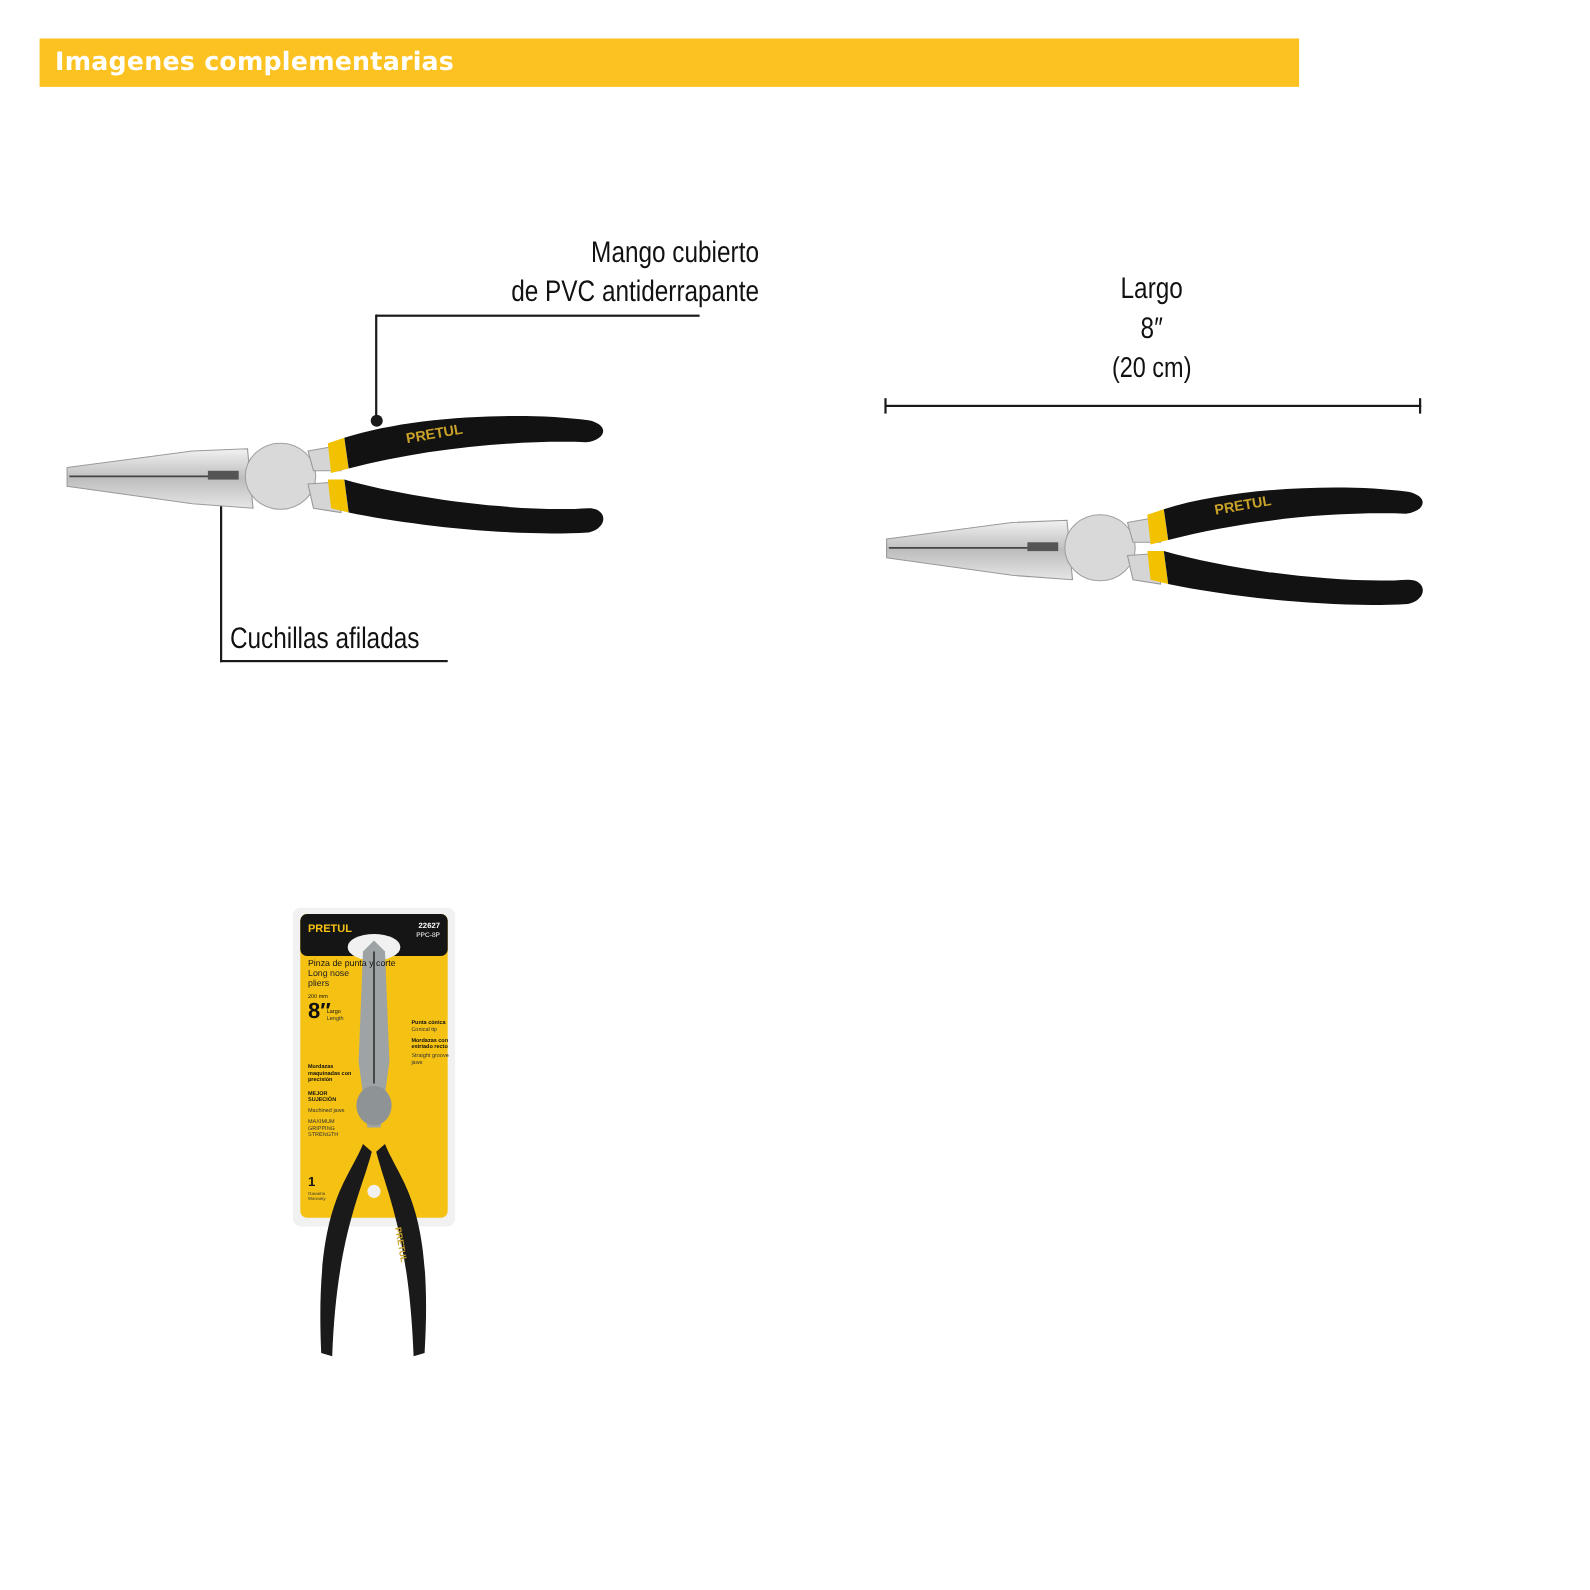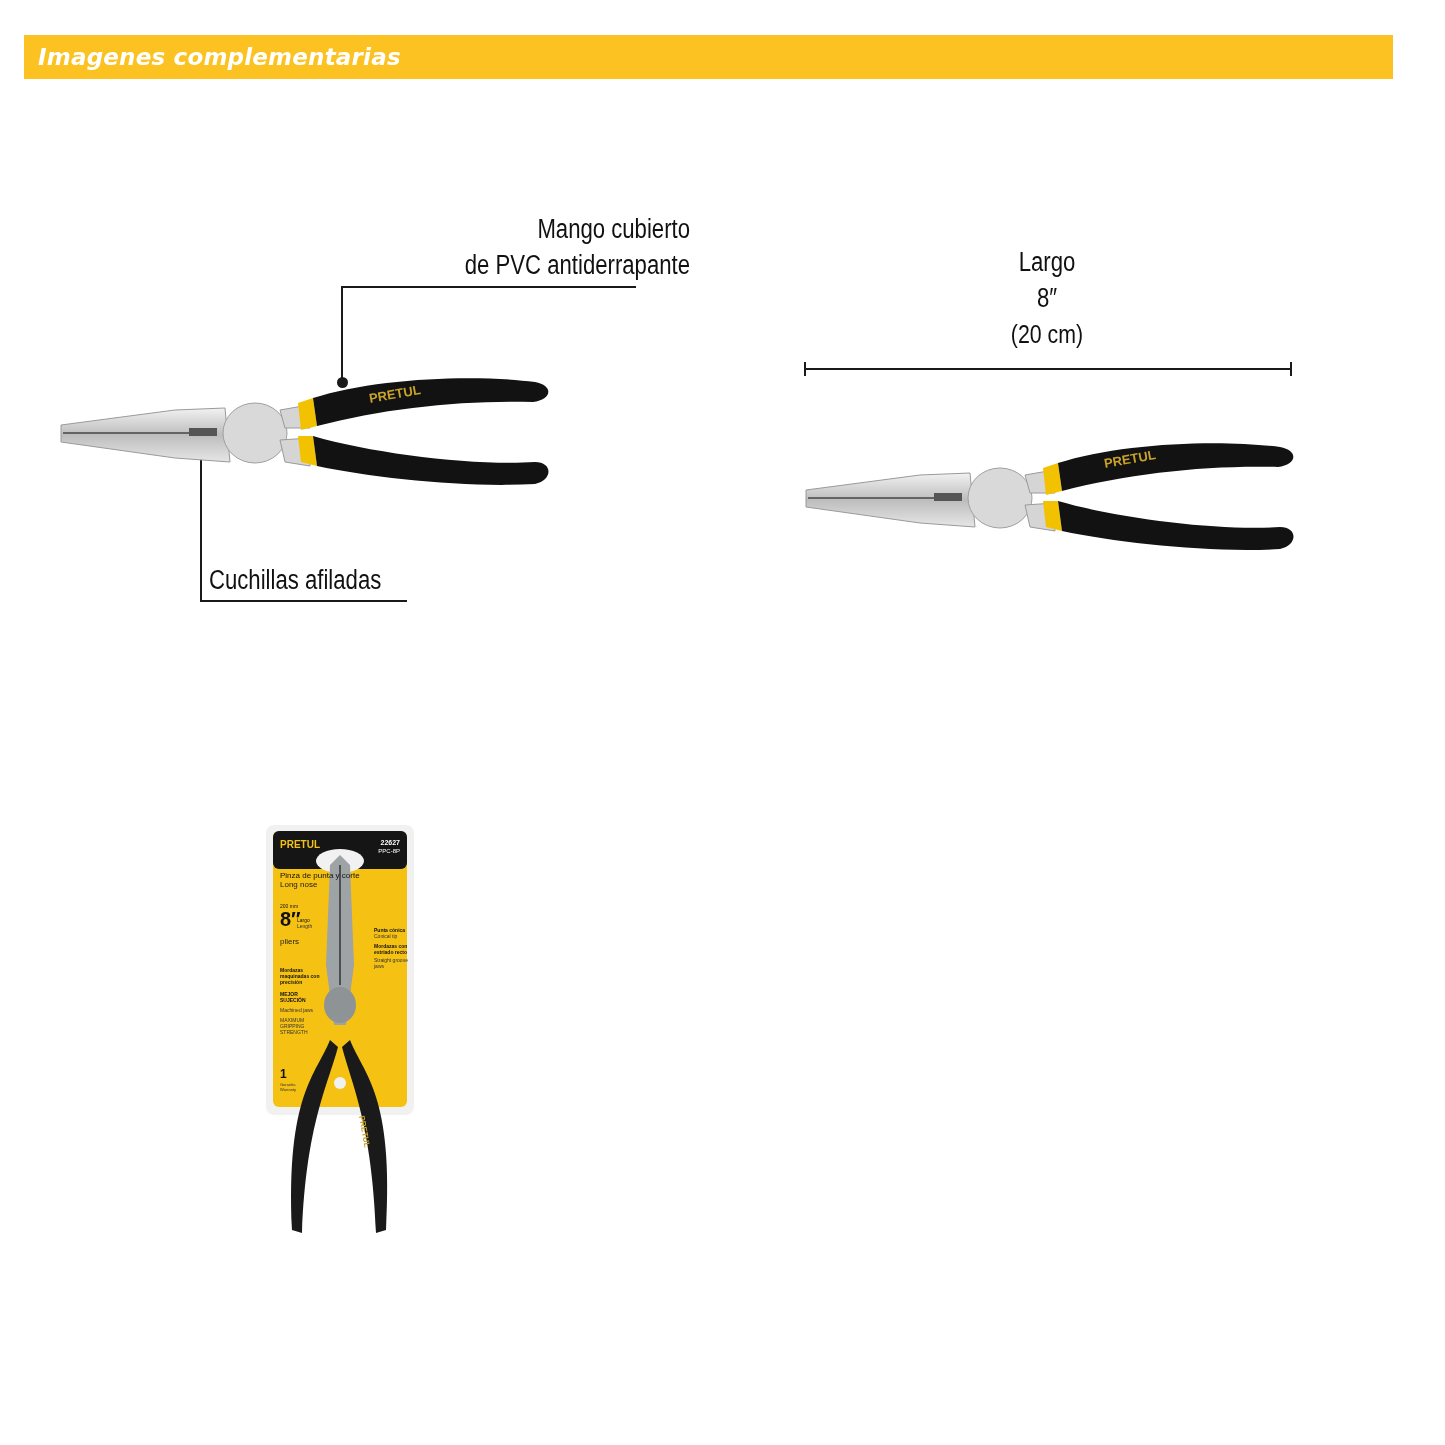--- a/index.html
+++ b/index.html
@@ -1,17 +1,17 @@
 <!DOCTYPE html>
 <html><head>
 <meta charset="utf-8">
 <style>
   html, body { margin: 0; padding: 0; background: #ffffff; }
   body { width: 1445px; height: 1445px; position: relative; overflow: hidden; font-family: "DejaVu Sans", sans-serif; }
-  .banner { position: absolute; left: 24px; top: 35px; width: 1369px; height: 44px; background: #fbc221; font-style: italic; }
+  .banner { position: absolute; left: 36px; top: 35px; width: 1145px; height: 44px; background: #fbc221; }
   .banner-title { position: absolute; left: 14px; top: 0; line-height: 44px; color: #ffffff; font-weight: bold; font-size: 23px; font-family: "DejaVu Sans", sans-serif; letter-spacing: 0.2px; }
   .label { position: absolute; color: #111; font-family: "Liberation Sans", sans-serif; font-size: 27px; line-height: 36px; transform: scaleX(0.82); }
   .line { position: absolute; background: #1a1a1a; }
   .dot { position: absolute; width: 11px; height: 11px; border-radius: 50%; background: #1a1a1a; }
   .pliers { position: absolute; }
   .package { position: absolute; left: 266px; top: 825px; width: 148px; height: 412px; }
   .pkg-text { position: absolute; font-family: "Liberation Sans", sans-serif; }
 </style>
 </head>
 <body>
@@ -88,21 +88,21 @@
     <ellipse cx="74" cy="180" rx="16" ry="18" fill="#8e9396"></ellipse>
     <line x1="74" y1="40" x2="74" y2="160" stroke="#333" stroke-width="1.5"></line>
     <path d="M64,215 C50,250 20,270 26,405 L36,408 C40,300 62,260 72,222 Z" fill="#1a1a1a"></path>
     <path d="M84,215 C98,250 128,270 120,405 L110,408 C106,300 86,260 76,222 Z" fill="#1a1a1a"></path>
   </svg>
   <span class="pkg-text" style="left:14px; top:14px; color:#f5c214; font-weight:bold; font-size:10px;">PRETUL</span>
   <span class="pkg-text" style="right:14px; top:14px; color:#fff; font-weight:bold; font-size:7px;">22627</span>
   <span class="pkg-text" style="right:14px; top:23px; color:#fff; font-size:6px;">PPC-8P</span>
   <span class="pkg-text" style="left:14px; top:46px; color:#111; font-weight:normal; font-size:8px;">Pinza de punta y corte</span>
   <span class="pkg-text" style="left:14px; top:55px; color:#222; font-size:8px;text-align:center;">Long nose</span>
-  <span class="pkg-text" style="left:14px; top:64px; color:#222; font-size:8px;margin-top:48px;">pliers</span>
+  <span class="pkg-text" style="left:14px; top:64px; color:#222; font-size:8px;">pliers</span>
   <span class="pkg-text" style="left:14px; top:78px; color:#111; font-size:5px;">200 mm</span>
   <span class="pkg-text" style="left:14px; top:83px; color:#111; font-weight:bold; font-size:20px;">8″</span>
   <span class="pkg-text" style="left:31px; top:92px; color:#111; font-size:5px;">Largo</span>
   <span class="pkg-text" style="left:31px; top:98px; color:#333; font-size:5px;">Length</span>
   <span class="pkg-text" style="left:14px; top:142px; width:44px; color:#111; font-weight:bold; font-size:5px;">Mordazas maquinadas con precisión</span>
   <span class="pkg-text" style="left:14px; top:166px; width:44px; color:#111; font-weight:bold; font-size:5px;">MEJOR SUJECIÓN</span>
   <span class="pkg-text" style="left:14px; top:182px; width:44px; color:#333; font-size:5px;">Machined jaws</span>
   <span class="pkg-text" style="left:14px; top:192px; width:40px; color:#333; font-size:5px;">MAXIMUM GRIPPING STRENGTH</span>
   <span class="pkg-text" style="left:108px; top:102px; width:36px; color:#111; font-weight:bold; font-size:5px;">Punta cónica</span>
   <span class="pkg-text" style="left:108px; top:108px; width:36px; color:#333; font-size:5px;">Conical tip</span>

